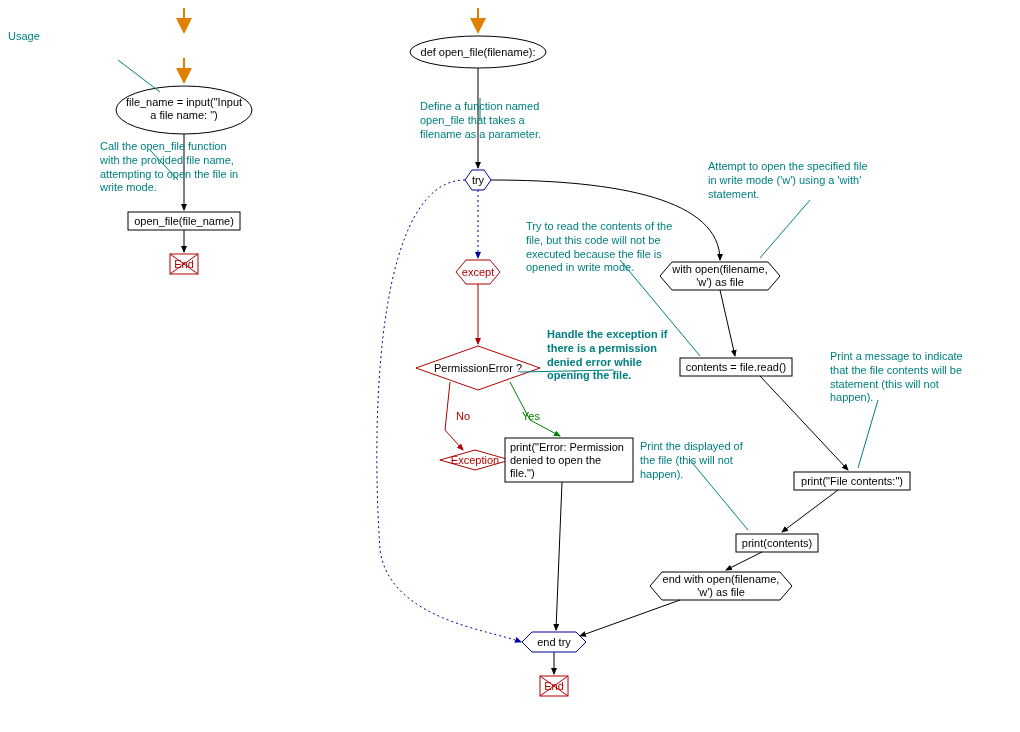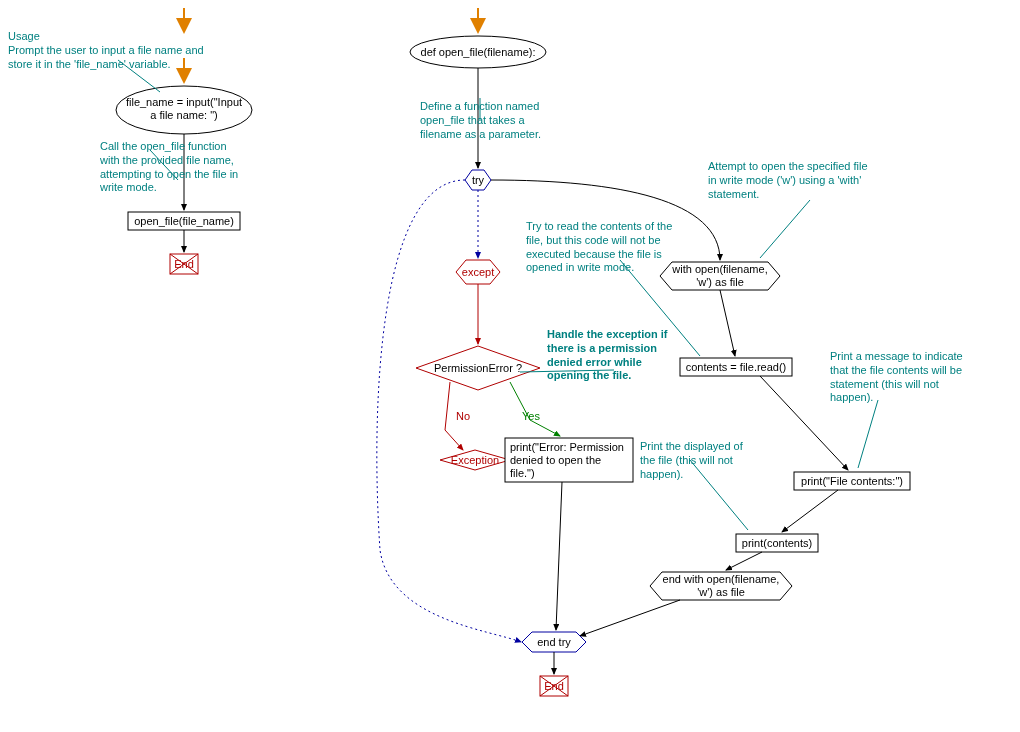--- a/index.html
+++ b/index.html
@@ -167,21 +167,20 @@
     <line x1="810" y1="200" x2="760" y2="258" class="annot-line"></line>
     <line x1="620" y1="260" x2="700" y2="356" class="annot-line"></line>
     <line x1="614" y1="370" x2="520" y2="372" class="annot-line"></line>
     <line x1="878" y1="400" x2="858" y2="468" class="annot-line"></line>
     <line x1="690" y1="460" x2="748" y2="530" class="annot-line"></line>
   </g>
 </svg>
 
 <div class="annot" style="left:8px; top:30px; width:220px;">
   <span>Usage</span><br>
-  <span>Prompt the user to input a file name and store it in the 'file_name' variable.</span>
 </div>
 <div class="annot" style="left:100px; top:140px; width:140px;">Call the open_file function with the provided file name, attempting to open the file in write mode.</div>
 <div class="annot" style="left:420px; top:100px; width:140px;">Define a function named open_file that takes a filename as a parameter.</div>
 <div class="annot" style="left:708px; top:160px; width:160px;">Attempt to open the specified file in write mode ('w') using a 'with' statement.</div>
 <div class="annot" style="left:526px; top:220px; width:150px;">Try to read the contents of the file, but this code will not be executed because the file is opened in write mode.</div>
 <div class="annot" style="left:547px; top:328px; width:140px;font-weight:bold;">Handle the exception if there is a permission denied error while opening the file.</div>
 <div class="annot" style="left:830px; top:350px; width:150px;">Print a message to indicate that the file contents will be statement (this will not happen).</div>
 <div class="annot" style="left:640px; top:440px; width:120px;">Print the displayed of the file (this will not happen).</div>
 
 </body></html>

